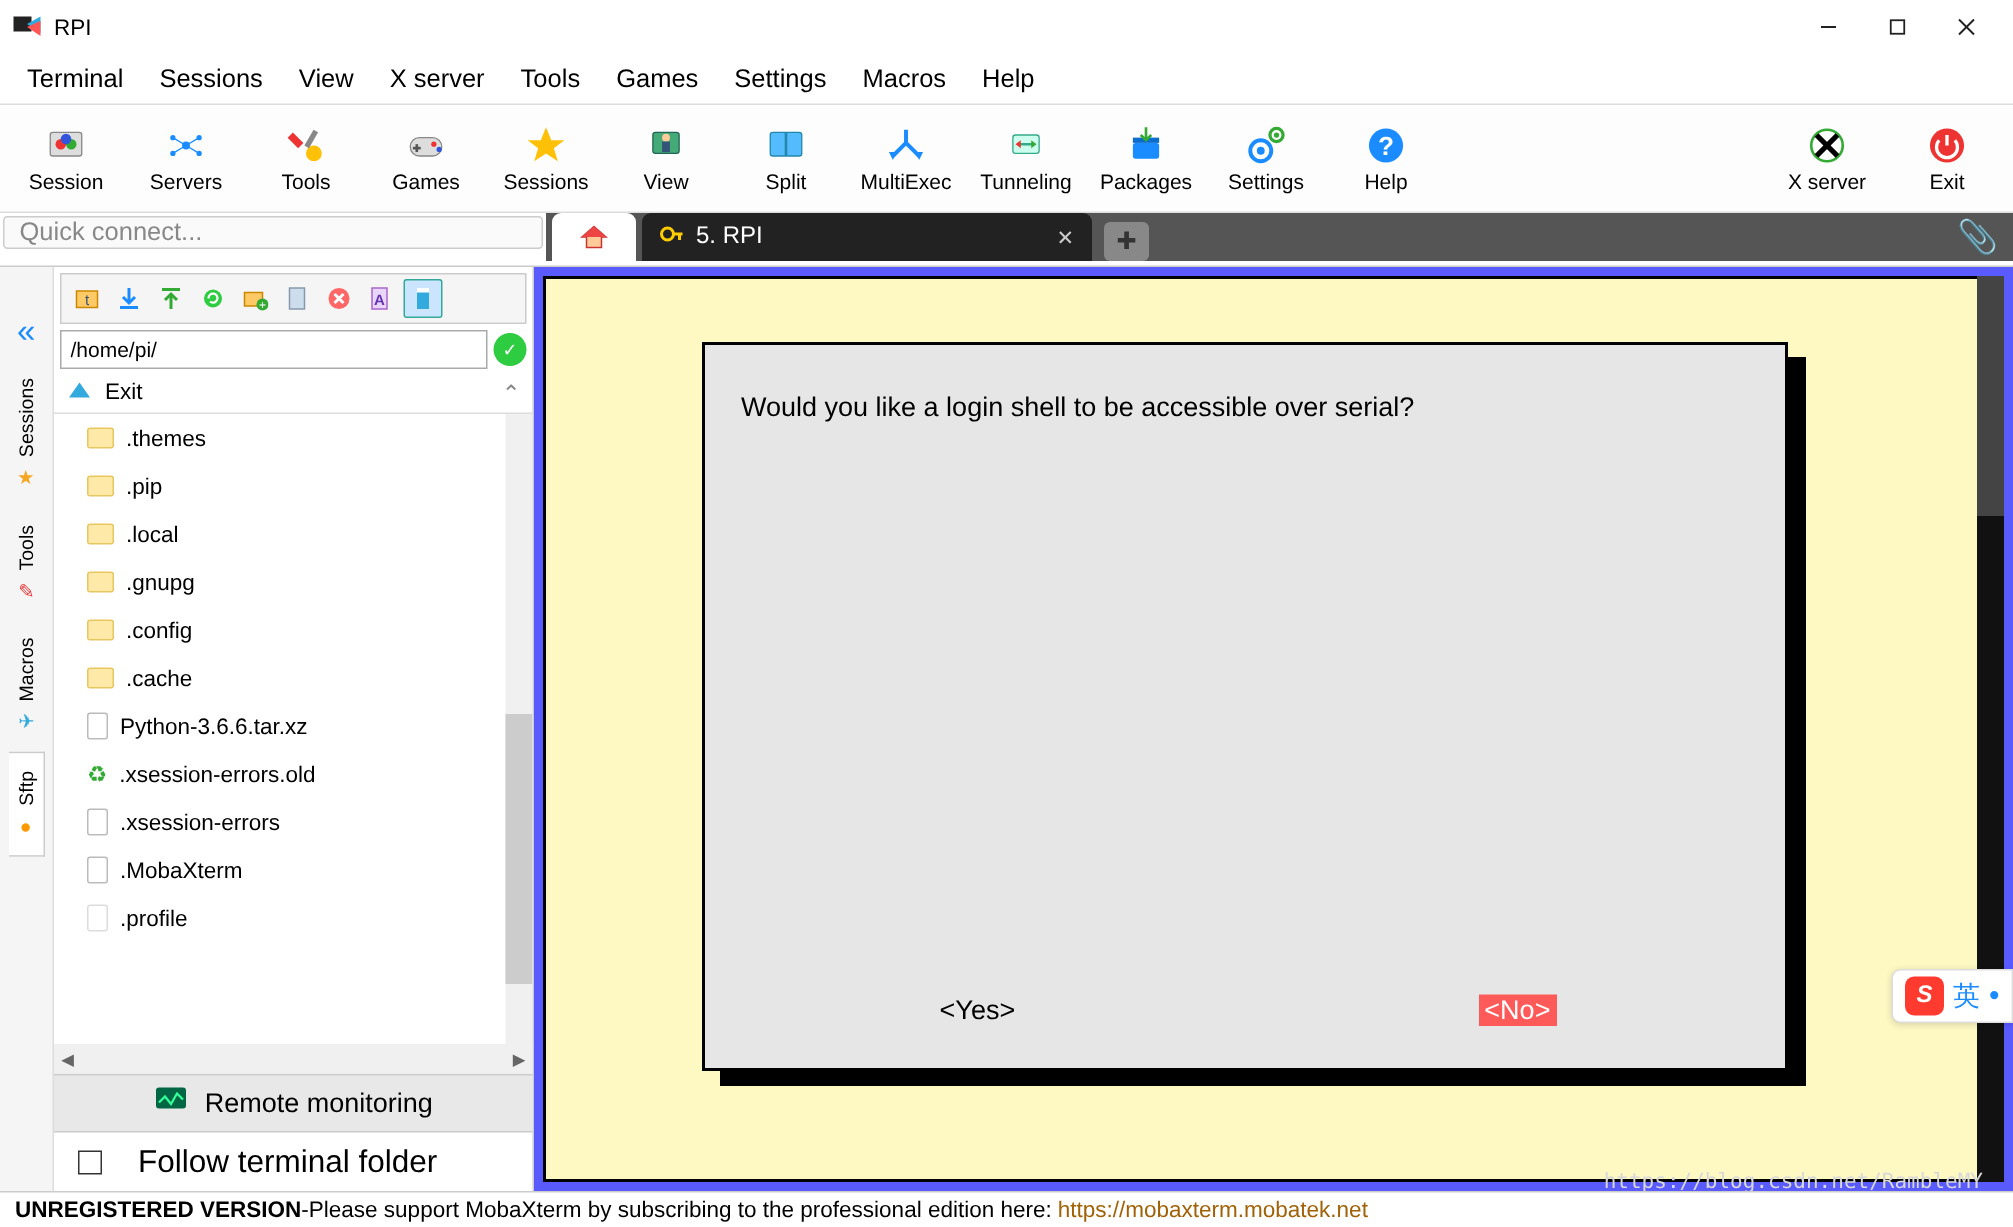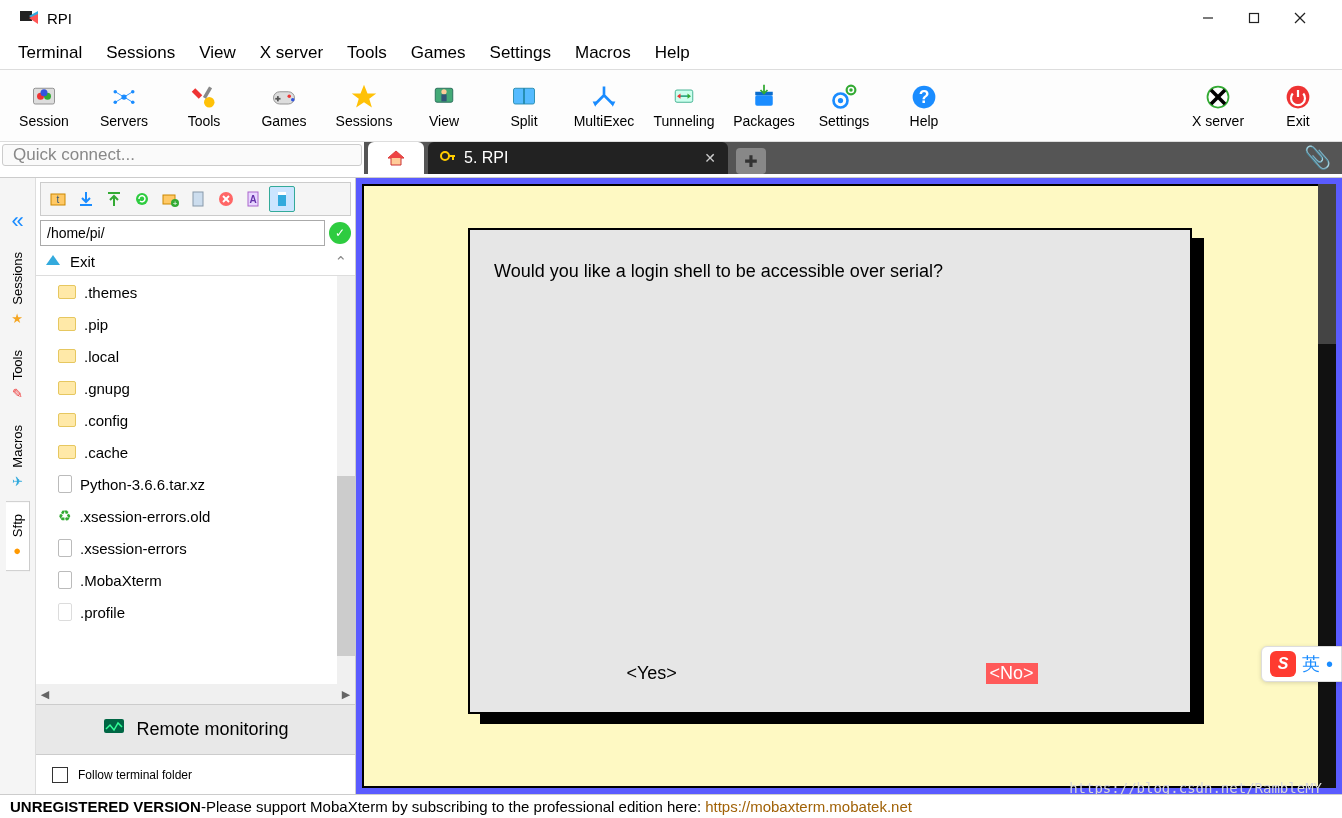--- a/index.html
+++ b/index.html
@@ -1,19 +1,19 @@
 <!DOCTYPE html>
 <html><head>
 <meta charset="utf-8">
 <style>
 * { box-sizing: border-box; margin: 0; padding: 0; font-family: "Segoe UI", Arial, sans-serif; }
 body { width: 1342px; height: 818px; background: #fff; overflow: hidden; position: relative; }
 
 
-.titlebar { height: 36px; display: flex; align-items: center; padding: 0 19px; background: #fff; }
+.titlebar { height: 36px; display: flex; align-items: center; padding: 0 8px; background: #fff; }
 .titlebar .app-icon { width: 20px; height: 20px; margin-right: 8px; }
 .titlebar .title { font-size: 15px; flex: 1; }
 .titlebar .win-btns { display: flex; gap: 0; }
 .titlebar .win-btn { width: 46px; height: 32px; display:flex; align-items:center; justify-content:center; }
 
 
 .menubar { height: 34px; display:flex; align-items:center; padding: 0 6px; border-bottom: 1px solid #ddd; }
 .menubar .menu-item { padding: 6px 12px; font-size: 17px; cursor: default; }
 
 
@@ -52,22 +52,22 @@
 .fp-path .ok { width:22px; height:22px; background:#2ecc40; border-radius:50%; margin:2px 0 0 4px; display:flex; align-items:center; justify-content:center; color:#fff; font-size:12px;}
 .fp-header { height:28px; display:flex; align-items:center; padding:0 8px; border-bottom:1px solid #ddd; gap:8px; font-size:15px;}
 .fp-list { flex:1; overflow:hidden; position:relative; }
 .fp-list .item { height:32px; display:flex; align-items:center; padding:0 10px 0 22px; gap:8px; font-size:15px; }
 .fp-list .folder-ico { width:18px; height:14px; background:#ffe9a8; border:1px solid #e6c760; border-radius:2px; }
 .fp-list .file-ico { width:14px; height:18px; background:#fff; border:1px solid #bbb; border-radius:2px; }
 .fp-scrollbar-v { position:absolute; right:0; top:0; bottom:0; width:18px; background:#f0f0f0; }
 .fp-thumb-v { position:absolute; right:0; top:200px; width:18px; height:180px; background:#ccc; }
 .fp-hscroll { height:20px; background:#f0f0f0; display:flex; align-items:center; }
 .fp-hscroll .arrow { width:18px; text-align:center; color:#666; font-size:11px;}
-.fp-remote { height:50px; background:#e8e8e8; display:flex; align-items:center; justify-content:center; gap:10px; font-size:18px; border-top:1px solid #ccc;}
-.fp-follow { height:40px; display:flex; align-items:center; gap:10px; padding:0 16px; font-size:12px; border-top:1px solid #ccc;}
+.fp-remote { height:38px; background:#e8e8e8; display:flex; align-items:center; justify-content:center; gap:10px; font-size:18px; border-top:1px solid #ccc;}
+.fp-follow { height:40px; display:flex; align-items:center; gap:24px; padding:0 16px; font-size:21px; border-top:1px solid #ccc;}
 .fp-follow .cb { width:16px; height:16px; border:1.5px solid #333; }
 
 
 .terminal-wrap { flex:1; background:#5a5bff; position:relative; padding:12px; }
 .terminal-inner { position:absolute; inset:6px; border:2px solid #000; background:#fef9c3;}
 .dialog-shadow { position:absolute; left:116px; top:52px; width:724px; height:486px; background:#000; }
 .dialog { position:absolute; left:104px; top:42px; width:724px; height:486px; background:#e6e6e6; border:2px solid #000; padding:28px 24px; font-family: "Consolas","Courier New",monospace; font-size:18px; }
 .dialog .q { white-space:pre-wrap; line-height:1.45; }
 .dialog .btns { position:absolute; bottom:28px; left:0; right:0; display:flex; justify-content:space-around; }
 .dialog .opt { padding:0 4px; }

